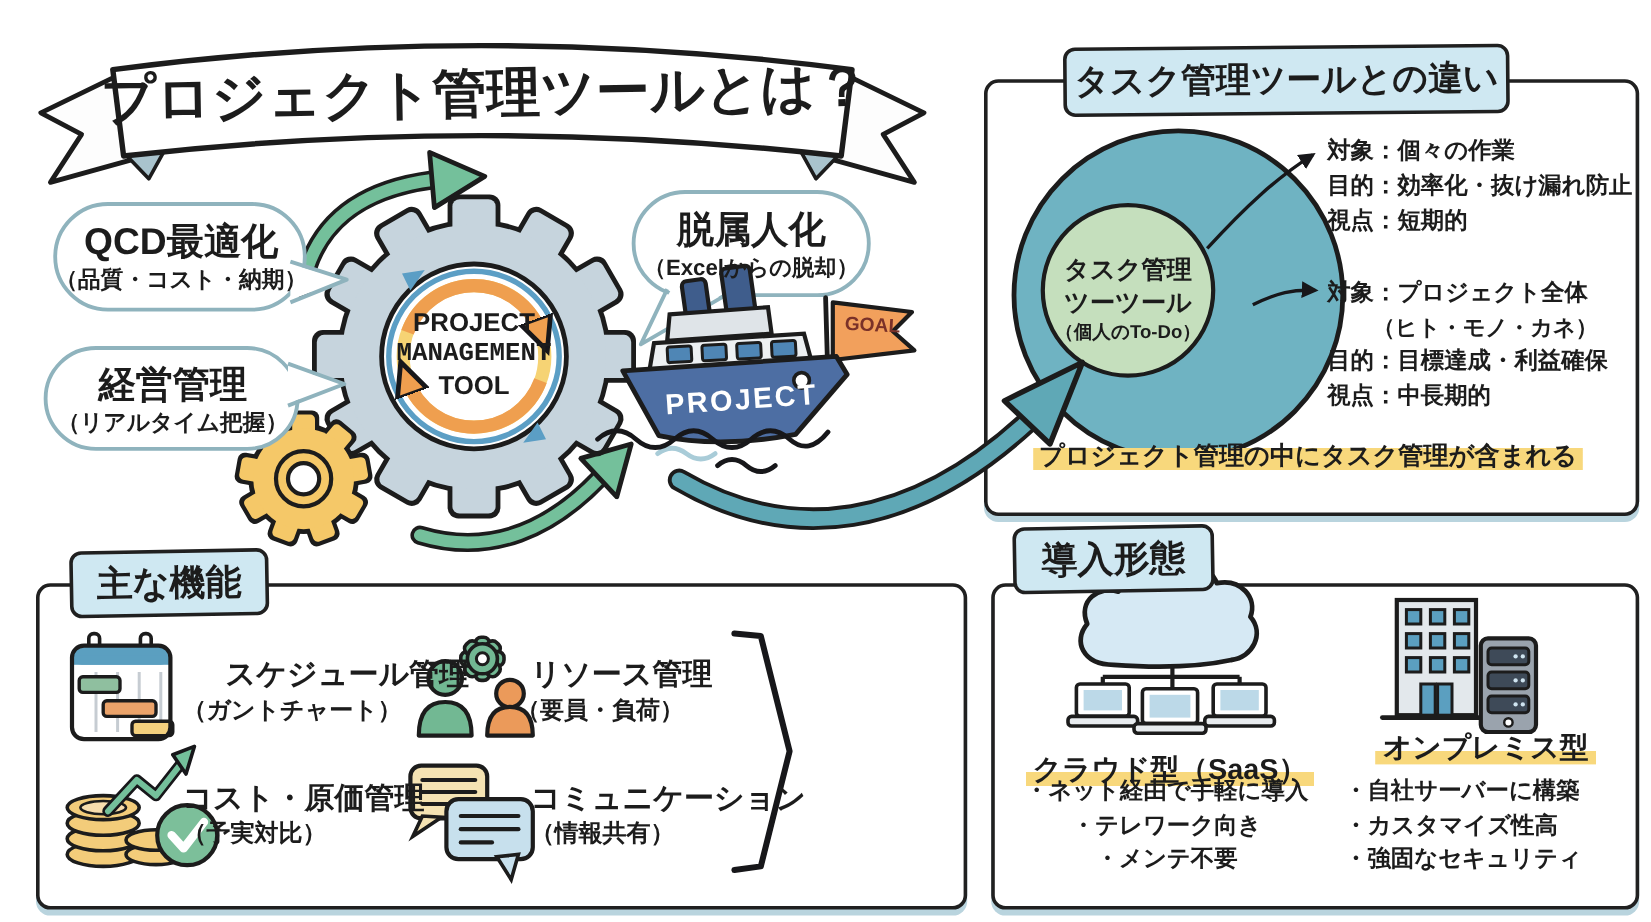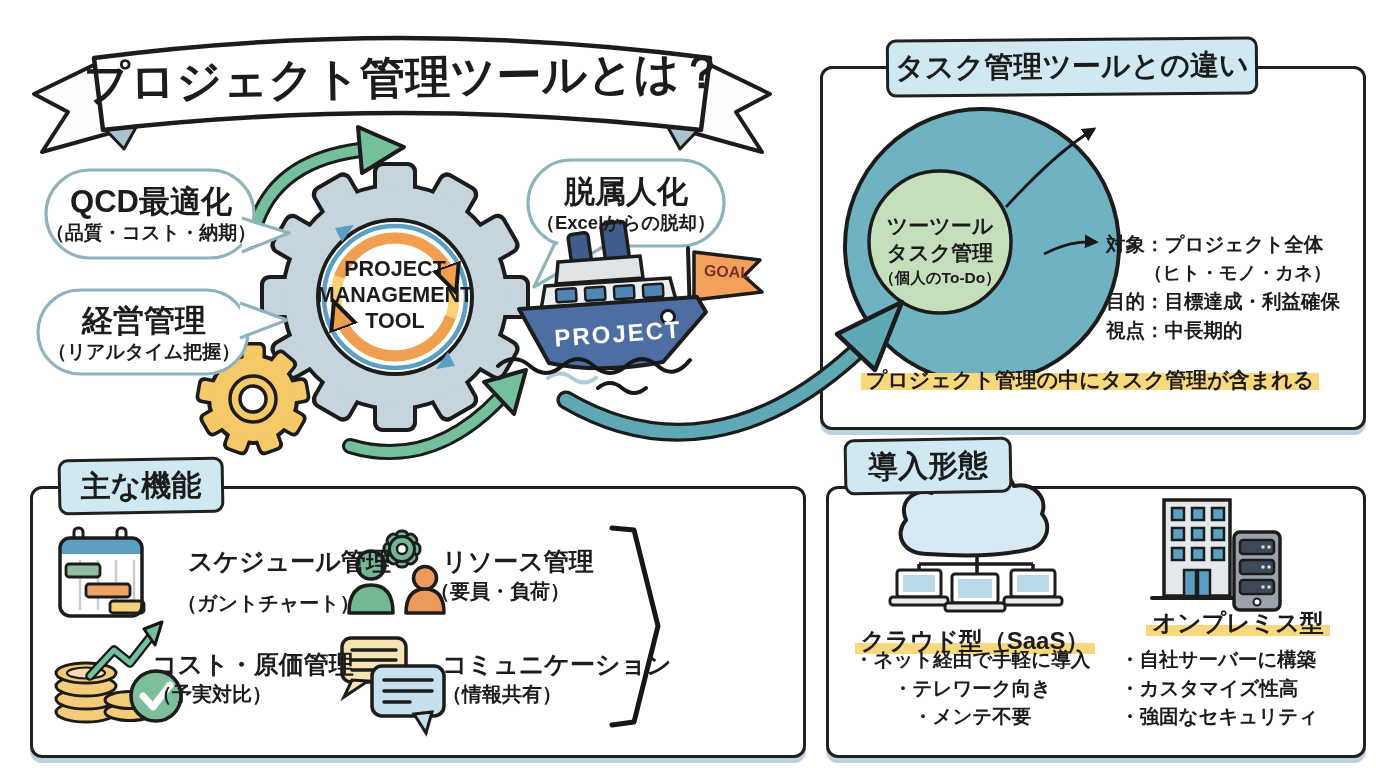--- a/index.html
+++ b/index.html
@@ -321,46 +321,51 @@
 
   <div class="txt bub-title ctr" style="left:50px;top:181px;width:202px;">QCD最適化</div>
   <div class="txt bub-sub ctr" style="left:40px;top:220px;width:222px;">（品質・コスト・納期）</div>
   <div class="txt bub-title ctr" style="left:44px;top:300px;width:200px;">経営管理</div>
   <div class="txt bub-sub ctr" style="left:34px;top:339px;width:220px;">（リアルタイム把握）</div>
   <div class="txt bub-title ctr" style="left:534px;top:171px;width:184px;">脱属人化</div>
   <div class="txt bub-sub ctr" style="left:524px;top:210px;width:204px;font-size:18.5px;">（Excelからの脱却）</div>
 
   <div class="txt gear-text ctr">
     <span style="display:block;">PROJECT</span>
-    <span style="display:block;">MANAGEMENT</span>
+    <span style="display:block;font-family:Liberation Mono, monospace;">MANAGEMENT</span>
     <span style="display:block;">TOOL</span>
   </div>
 
   <div class="txt ctr" style="left:548px;top:320px;width:140px;font-size:24px;color:#fff;letter-spacing:2px;transform:rotate(-4deg);">PROJECT</div>
   <div class="txt ctr" style="left:702px;top:263px;width:50px;font-size:16px;color:#7a3128;transform:rotate(3deg);">GOAL</div>
 
   <div class="badge" style="left:886px;top:38px;width:366px;height:52px;font-size:29px;transform:rotate(-0.5deg);">タスク管理ツールとの違い</div>
   <div class="txt ctr" style="left:858px;top:212px;width:164px;">
+    <span style="display:block;font-size:21px;line-height:27px;">タスク管理</span>
     <span style="display:block;font-size:21px;line-height:27px;">ツーツール</span>
-    <span style="display:block;font-size:21px;line-height:27px;">タスク管理</span>
     <span style="display:block;font-size:15.5px;line-height:23px;">（個人のTo-Do）</span>
+  </div>
+  <div class="txt notes" style="left:1106px;top:112px;">
+    <div>対象：個々の作業</div>
+    <div>目的：効率化・抜け漏れ防止</div>
+    <div>視点：短期的</div>
   </div>
   <div class="txt notes" style="left:1106px;top:230px;line-height:28.5px;">
     <div>対象：プロジェクト全体</div>
     <div style="padding-left:38px;font-size:18.5px;">（ヒト・モノ・カネ）</div>
     <div>目的：目標達成・利益確保</div>
     <div>視点：中長期的</div>
   </div>
   <div class="txt ctr" style="left:840px;top:366px;width:500px;">
     <span class="hl" style="font-size:21px;">プロジェクト管理の中にタスク管理が含まれる</span>
   </div>
 
   <div class="badge" style="left:58px;top:458px;width:160px;height:50px;font-size:30px;transform:rotate(-1deg);">主な機能</div>
   <div class="txt fn-title" style="left:152px;top:545px;margin-left:36px;">スケジュール管理</div>
-  <div class="txt fn-sub" style="left:152px;top:590px;margin-left:25px;">（ガントチャート）</div>
+  <div class="txt fn-sub" style="left:152px;top:578px;">（ガントチャート）</div>
   <div class="txt fn-title" style="left:442px;top:545px;">リソース管理</div>
   <div class="txt fn-sub" style="left:430px;top:578px;">（要員・負荷）</div>
   <div class="txt fn-title" style="left:152px;top:648px;">コスト・原価管理</div>
   <div class="txt fn-sub" style="left:152px;top:681px;">（予実対比）</div>
   <div class="txt fn-title" style="left:442px;top:648px;">コミュニケーション</div>
   <div class="txt fn-sub" style="left:442px;top:681px;">（情報共有）</div>
 
   <div class="badge" style="left:844px;top:438px;width:162px;height:50px;font-size:30px;transform:rotate(-1deg);">導入形態</div>
   <div class="txt ctr" style="left:853px;top:609px;width:244px;margin-top:16px;">
     <span class="hl-under" style="font-size:24px;">クラウド型（SaaS）</span>

